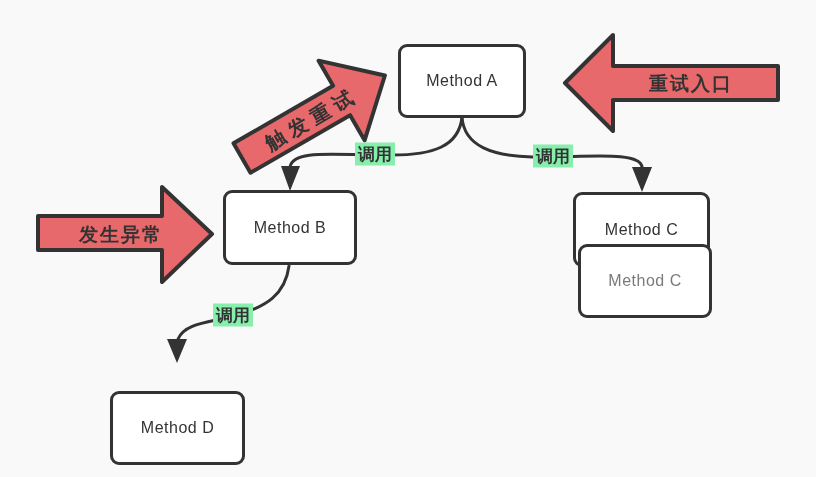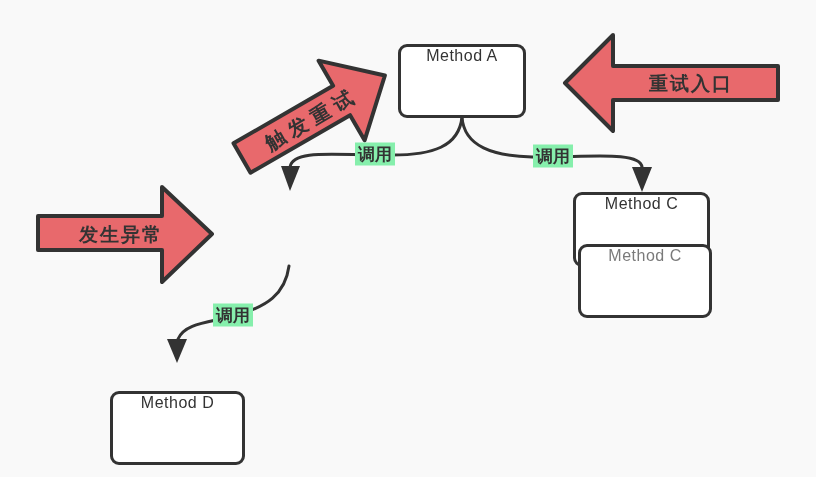--- a/index.html
+++ b/index.html
@@ -21,21 +21,21 @@
     width: 816px; height: 477px;
     z-index: 1;
   }
   .node {
     position: absolute;
     box-sizing: border-box;
     background: #ffffff;
     border: 3px solid #333333;
     border-radius: 9px;
     display: flex;
-    align-items: flex-start;
+    align-items: center;
     justify-content: center;
     font-size: 16px;
     letter-spacing: 0.5px;
     color: #333333;
     z-index: 2;
   }
   .node.muted { color: #7a7a7a; }
   .node-a { left: 398px; top: 44px;  width: 128px; height: 74px; }
   .node-b { left: 223px; top: 190px; width: 134px; height: 75px; }
   .node-c-back  { left: 573px; top: 192px; width: 137px; height: 75px; }
@@ -110,20 +110,23 @@
     <g transform="translate(242,158) rotate(-30)">
       <polygon class="big-arrow" points="0,-17 115,-17 115,-46 165,0 115,46 115,17 0,17"></polygon>
       <text class="big-arrow-text diag" x="80" y="8">触发重试</text>
     </g>
   </svg>
 
   <div class="node node-a">
     <span>Method A</span>
   </div>
 
+  <div class="node node-b">
+    <span>Method B</span>
+  </div>
 
   <div class="node node-c-back">
     <span>Method C</span>
   </div>
 
   <div class="node node-c-front muted">
     <span>Method C</span>
   </div>
 
   <div class="node node-d">

